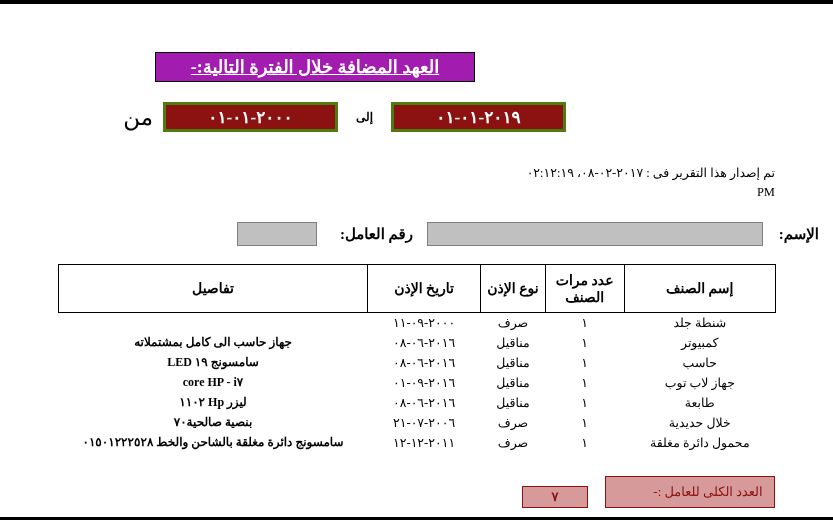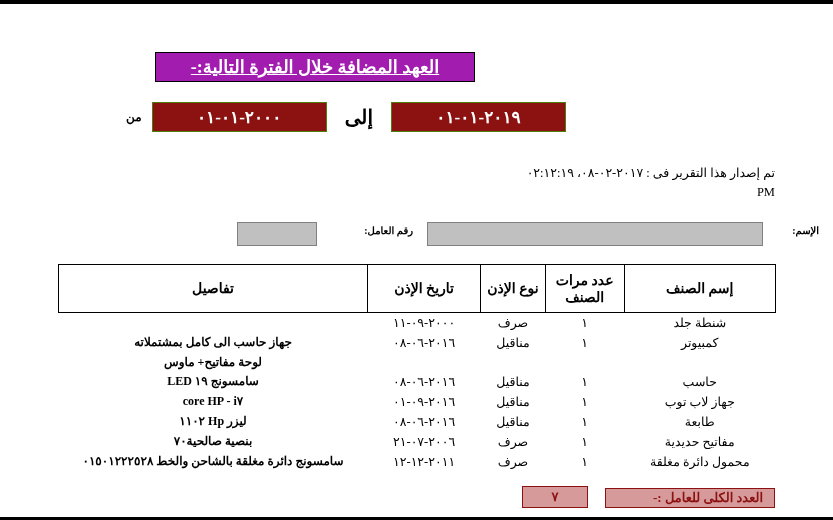--- a/index.html
+++ b/index.html
@@ -49,41 +49,41 @@
   
   .range-row {
     position: absolute;
     left: 80px; top: 100px;
     width: 490px; height: 34px;
     display: flex;
     align-items: center;
     flex-direction: row;
   }
   .range-label {
-    font-size: 12px;
-    font-weight: bold;
+    font-size: 23px;
+    font-weight: normal;
     color: #000000;
     padding: 0 6px;
     margin-left: 28px;
   }
   .range-chip {
     background: #8c1212;
     color: #ffffff;
-    border: 1px solid #4d7c0f;
+    border: 3px solid #4d7c0f;
     height: 30px;
     min-width: 175px;
     display: flex;
     align-items: center;
     justify-content: center;
     font-size: 17px;
     font-weight: bold;
     margin: 0 4px;
   }
   .range-sep {
-    font-size: 20px;
+    font-size: 12px;
     font-weight: bold;
     padding: 0 14px;
     color: #000000;
   }
 
   
   .report-stamp {
     position: absolute;
     right: 58px; top: 164px;
     width: 330px;
@@ -95,21 +95,21 @@
   }
 
   
   .field-row {
     position: absolute;
     left: 0; top: 222px;
     width: 833px; height: 26px;
   }
   .field-label {
     position: absolute;
-    font-size: 10px;
+    font-size: 15px;
     font-weight: bold;
     color: #000000;
     top: 3px;
   }
   .field-box {
     position: absolute;
     top: 0;
     height: 24px;
     background: #c0c0c0;
     border: 1px solid #808080;
@@ -153,26 +153,26 @@
   .col-type   { width: 64px; margin-top: 16px; }
   .col-date   { width: 112px; }
   .col-detail { width: 306px; }
   td.col-detail { text-align: center; font-weight: bold; font-size: 12px; }
   td.col-name  { text-align: center; }
 
   
   .total-label {
     position: absolute;
     right: 58px; bottom: 12px;
-    width: 170px; height: 20px;
+    width: 170px; height: 32px;
     background: #d79a9a;
     border: 1px solid #8c1212;
     color: #8c1212;
     font-size: 13px;
-    font-weight: bold;
+    font-weight: normal;
     display: flex;
     align-items: center;
     justify-content: center;
     padding-left: 36px;
   }
   .total-value {
     position: absolute;
     right: 245px; bottom: 12px;
     width: 66px; height: 22px;
     background: #d79a9a;
@@ -232,27 +232,20 @@
           <td class="col-detail"></td>
         </tr>
         <tr>
           <td class="col-name">كمبيوتر</td>
           <td class="col-times">١</td>
           <td class="col-type">مناقيل</td>
           <td class="col-date">٢٠١٦-٠٦-٠٨</td>
           <td class="col-detail">جهاز حاسب الى كامل بمشتملاته</td>
         </tr>
         <tr>
-          <td class="col-name"></td>
-          <td class="col-times"></td>
-          <td class="col-type"></td>
-          <td class="col-date"></td>
-          <td class="col-detail">لوحة مفاتيح+ ماوس</td>
-        </tr>
-        <tr>
           <td class="col-name">حاسب</td>
           <td class="col-times">١</td>
           <td class="col-type">مناقيل</td>
           <td class="col-date">٢٠١٦-٠٦-٠٨</td>
           <td class="col-detail">سامسونج ١٩ LED</td>
         </tr>
         <tr>
           <td class="col-name">جهاز لاب توب</td>
           <td class="col-times">١</td>
           <td class="col-type">مناقيل</td>
@@ -260,21 +253,21 @@
           <td class="col-detail">HP - i٧ core</td>
         </tr>
         <tr>
           <td class="col-name">طابعة</td>
           <td class="col-times">١</td>
           <td class="col-type">مناقيل</td>
           <td class="col-date">٢٠١٦-٠٦-٠٨</td>
           <td class="col-detail">ليزر Hp ١١٠٢</td>
         </tr>
         <tr>
-          <td class="col-name">مفاتيح حديدية</td>
+          <td class="col-name">خلال حديدية</td>
           <td class="col-times">١</td>
           <td class="col-type">صرف</td>
           <td class="col-date">٢٠٠٦-٠٧-٢١</td>
           <td class="col-detail">بنصية صالحية٧٠</td>
         </tr>
         <tr>
           <td class="col-name">محمول دائرة مغلقة</td>
           <td class="col-times">١</td>
           <td class="col-type">صرف</td>
           <td class="col-date">٢٠١١-١٢-١٢</td>

